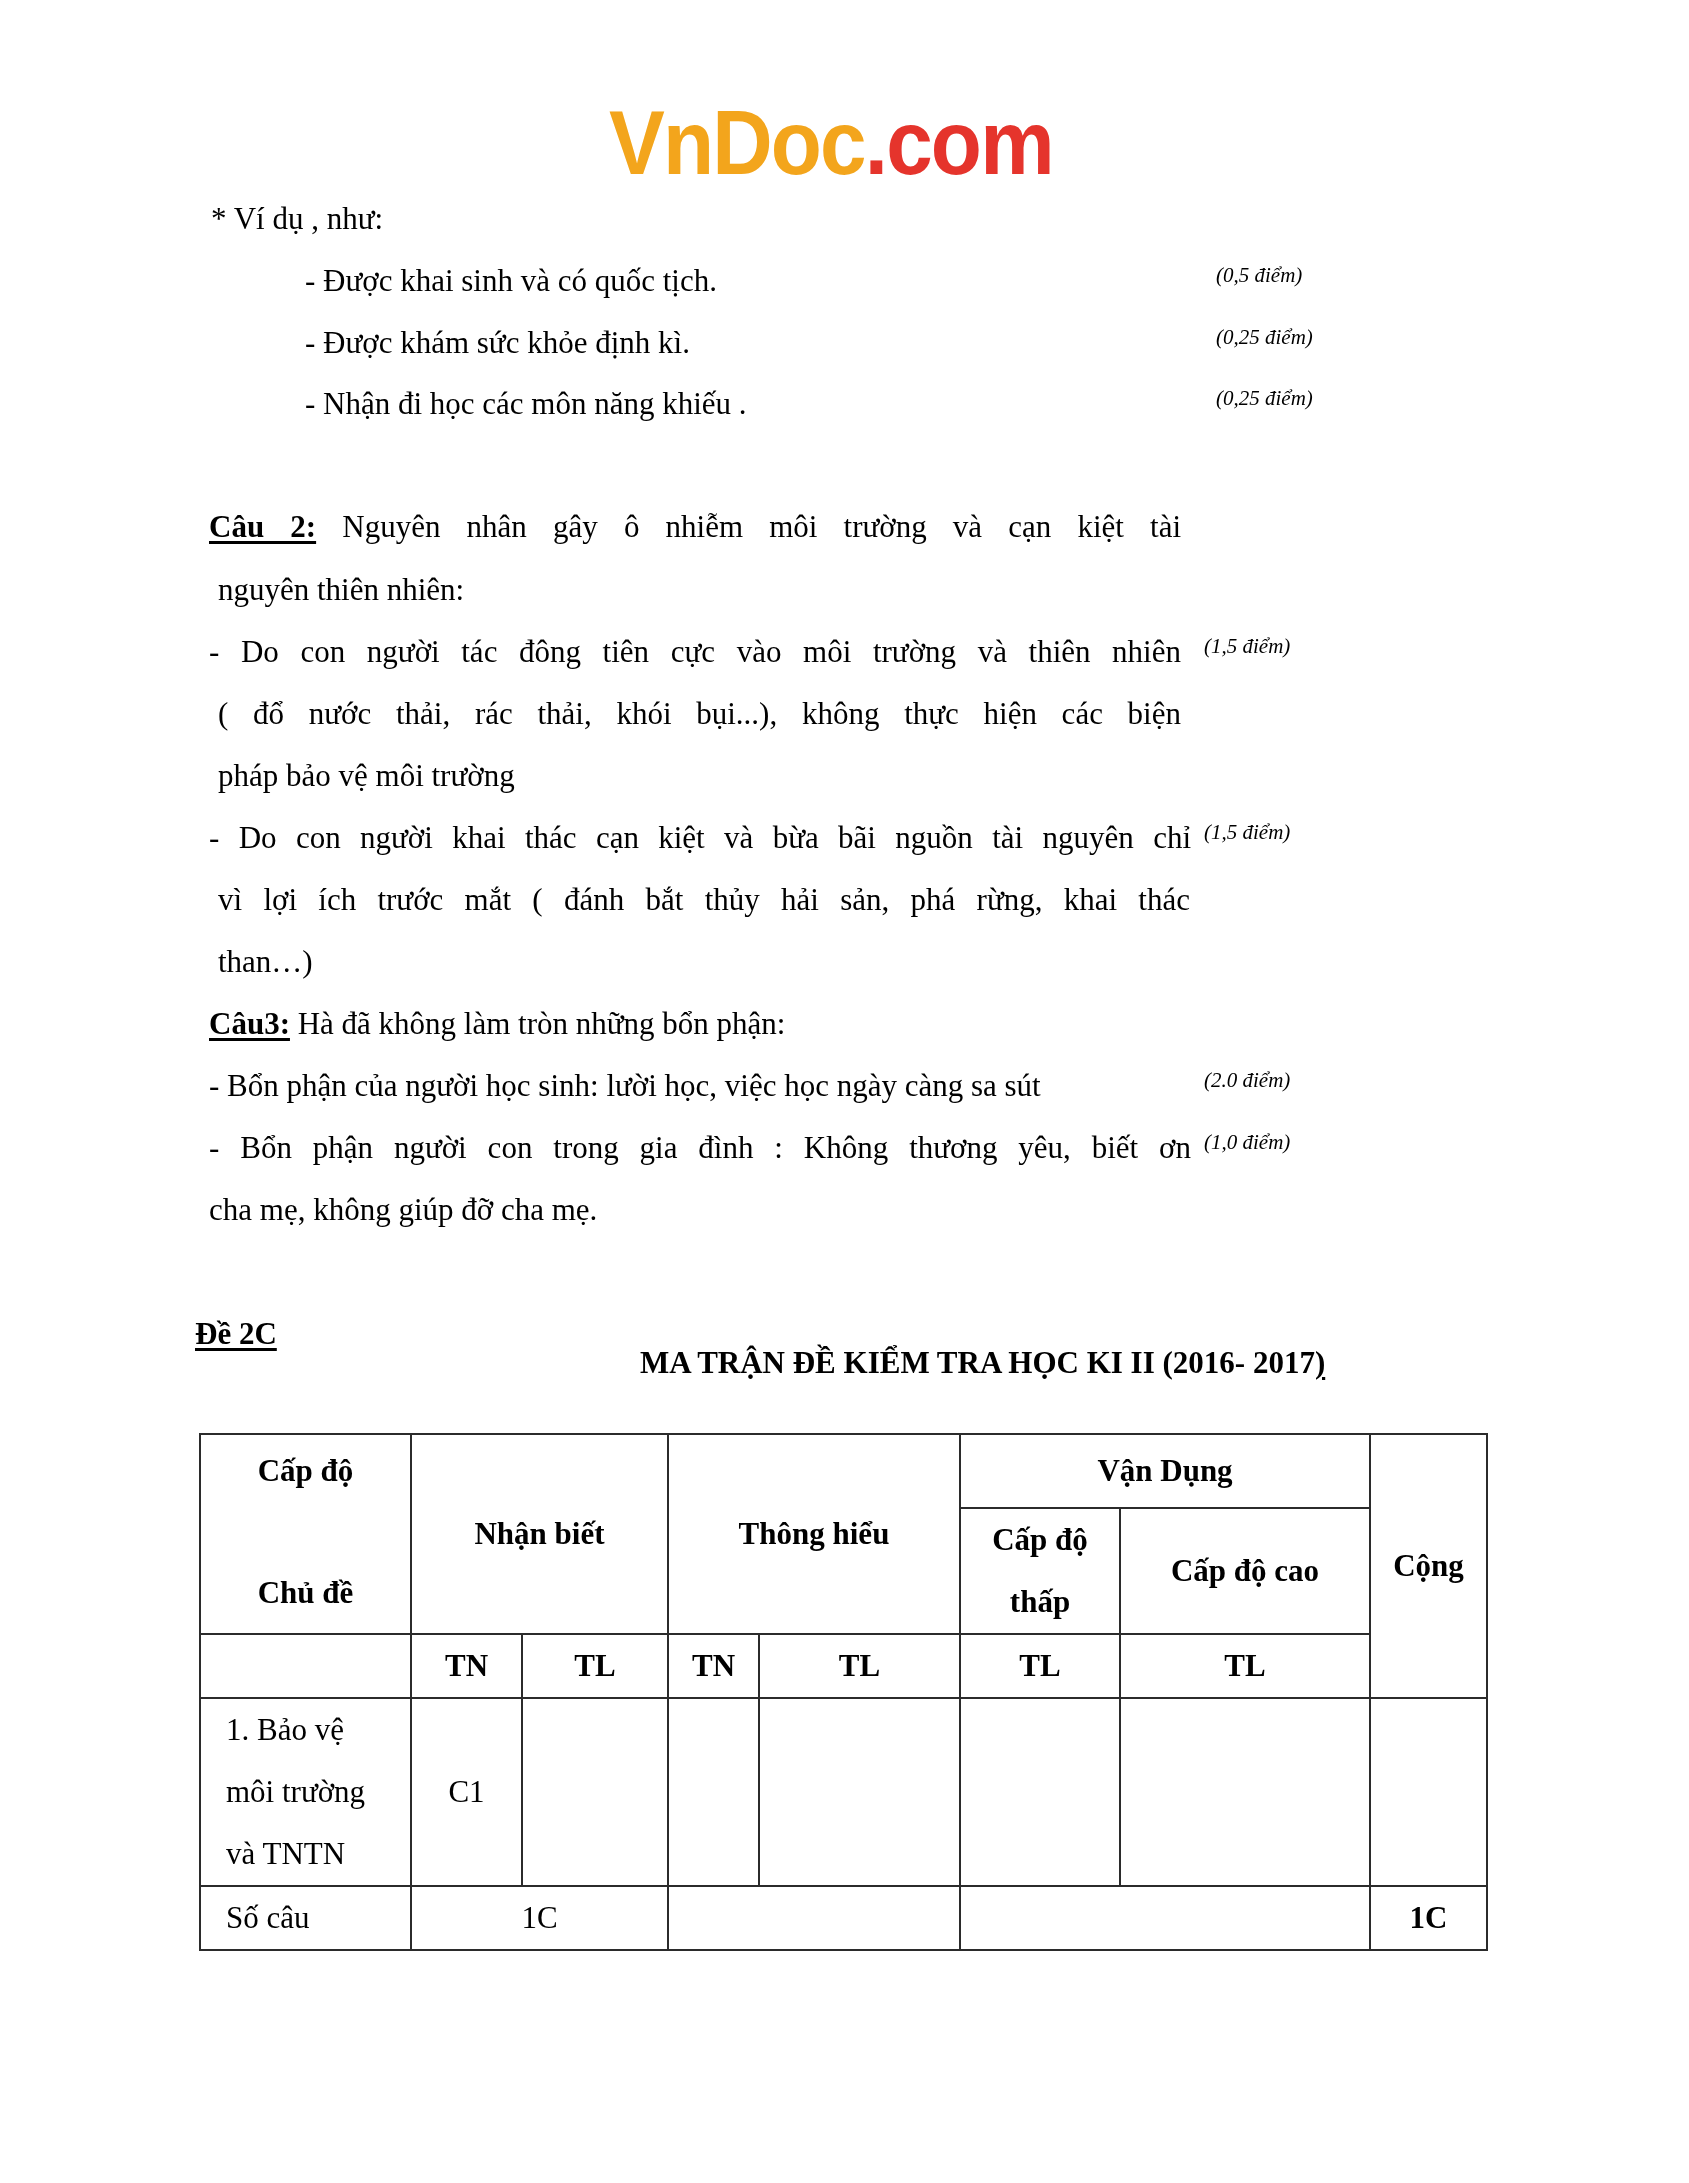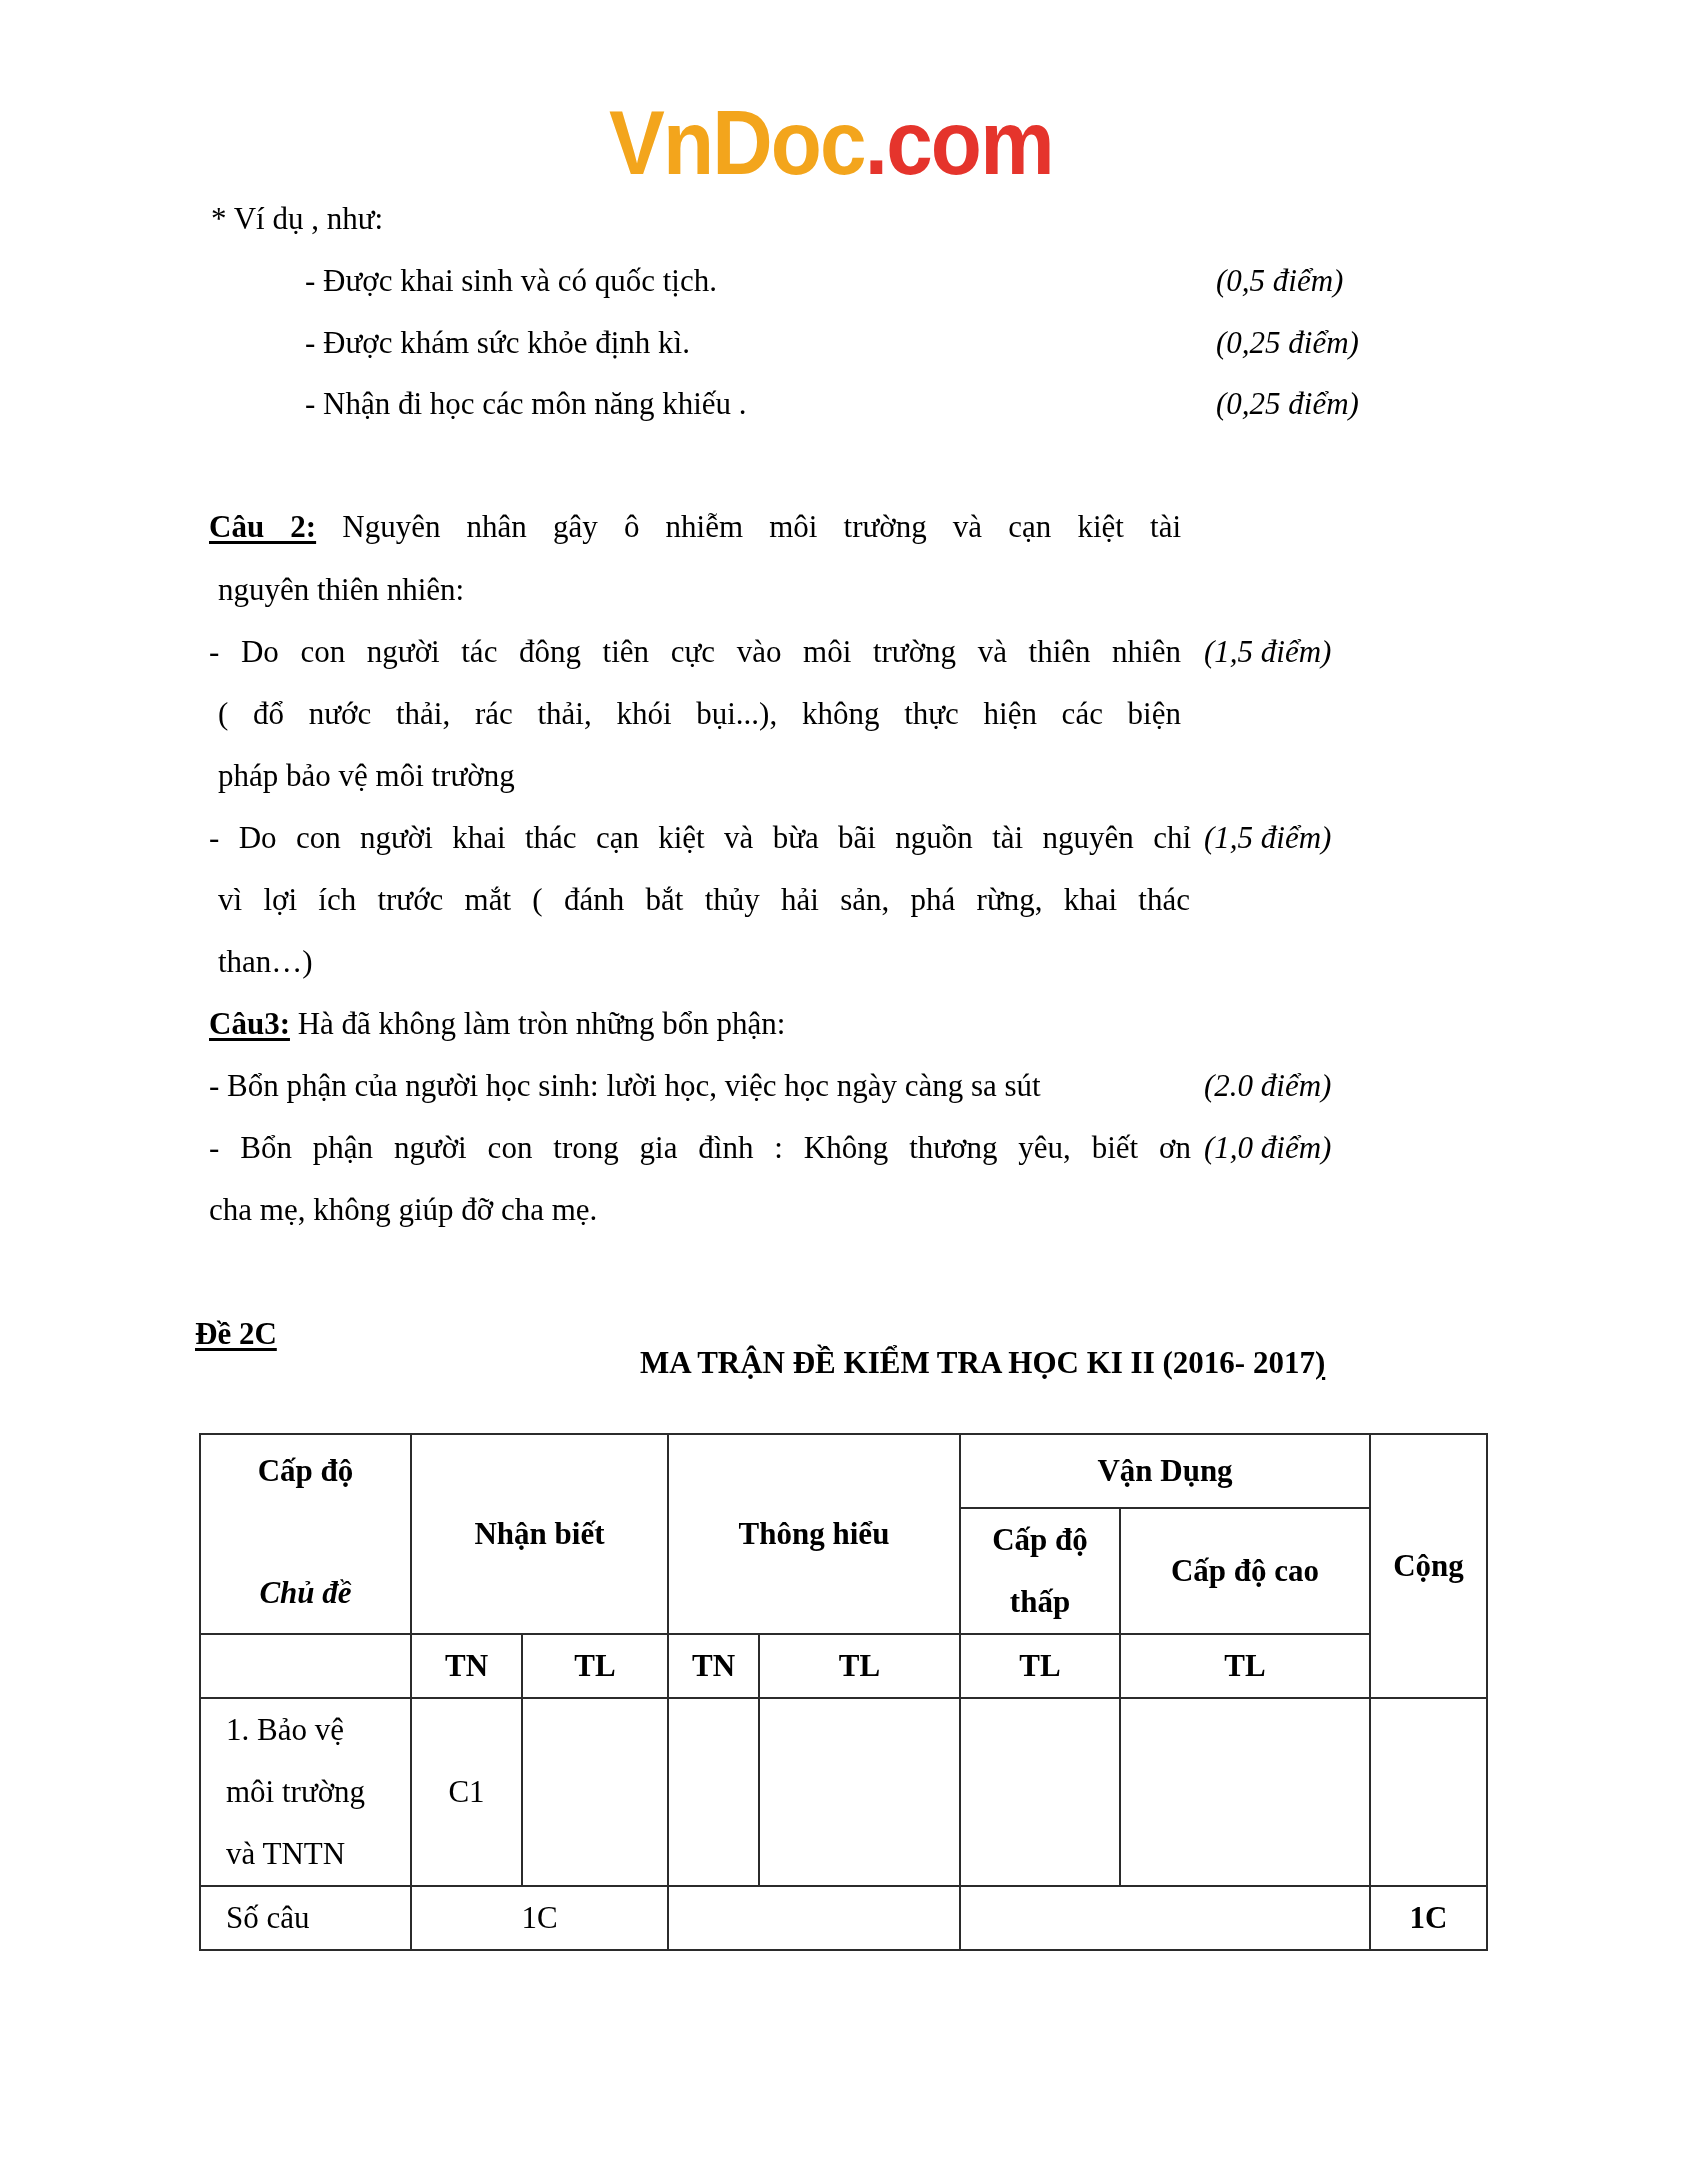--- a/index.html
+++ b/index.html
@@ -1,20 +1,20 @@
 <!DOCTYPE html>
 <html style="font-size:10.6px"><head>
 <meta charset="utf-8">
 <style>
   html, body { margin: 0; padding: 0; background: #ffffff; }
   body { width: 1689px; height: 2183px; position: relative; overflow: hidden;
          font-family: "Liberation Serif", "DejaVu Serif", serif; color: #000; }
   .abs { position: absolute; white-space: nowrap; }
   .txt { font-size: 31px; line-height: 1; }
-  .score { font-style: italic; font-size: 31px; line-height: 1; }
+  .score { font-style: italic; font-size: 21px; line-height: 1; }
   .u { text-decoration: underline; text-decoration-thickness: 2.6px; text-underline-offset: 4px; font-weight: bold; }
   .bold { font-weight: bold; }
 
   
   .logo { left: 609px; top: 99px; height: 89px; font-family: "Liberation Sans", "DejaVu Sans", sans-serif;
           font-weight: bold; font-size: 90px; letter-spacing: -2px; line-height: 89px;
           transform: scaleX(0.93); transform-origin: left center; }
   .logo .a { color: #f3a51c; }
   .logo .b { color: #e5342c; }
 
@@ -87,21 +87,21 @@
     <col style="width:91px">
     <col style="width:201px">
     <col style="width:160px">
     <col style="width:250px">
     <col style="width:117px">
   </colgroup>
   <tbody>
       <tr style="height:74px;">
     <td class="hd" rowspan="2" style="line-height:122px;">
       <div style="line-height:62px; margin-top:-4px;">Cấp độ</div>
-      <div style="line-height:62px; margin-top:60px;font-style:italic;">Chủ đề</div>
+      <div style="line-height:62px; margin-top:60px;">Chủ đề</div>
     </td>
     <td class="hd" colspan="2" rowspan="2">Nhận biết</td>
     <td class="hd" colspan="2" rowspan="2">Thông hiểu</td>
     <td class="hd" colspan="2">Vận Dụng</td>
     <td class="hd" rowspan="3">Cộng</td>
   </tr>
   <tr style="height:125px;">
     <td class="hd">
       <div style="line-height:62px;">Cấp độ</div>
       <div style="line-height:62px;">thấp</div>

